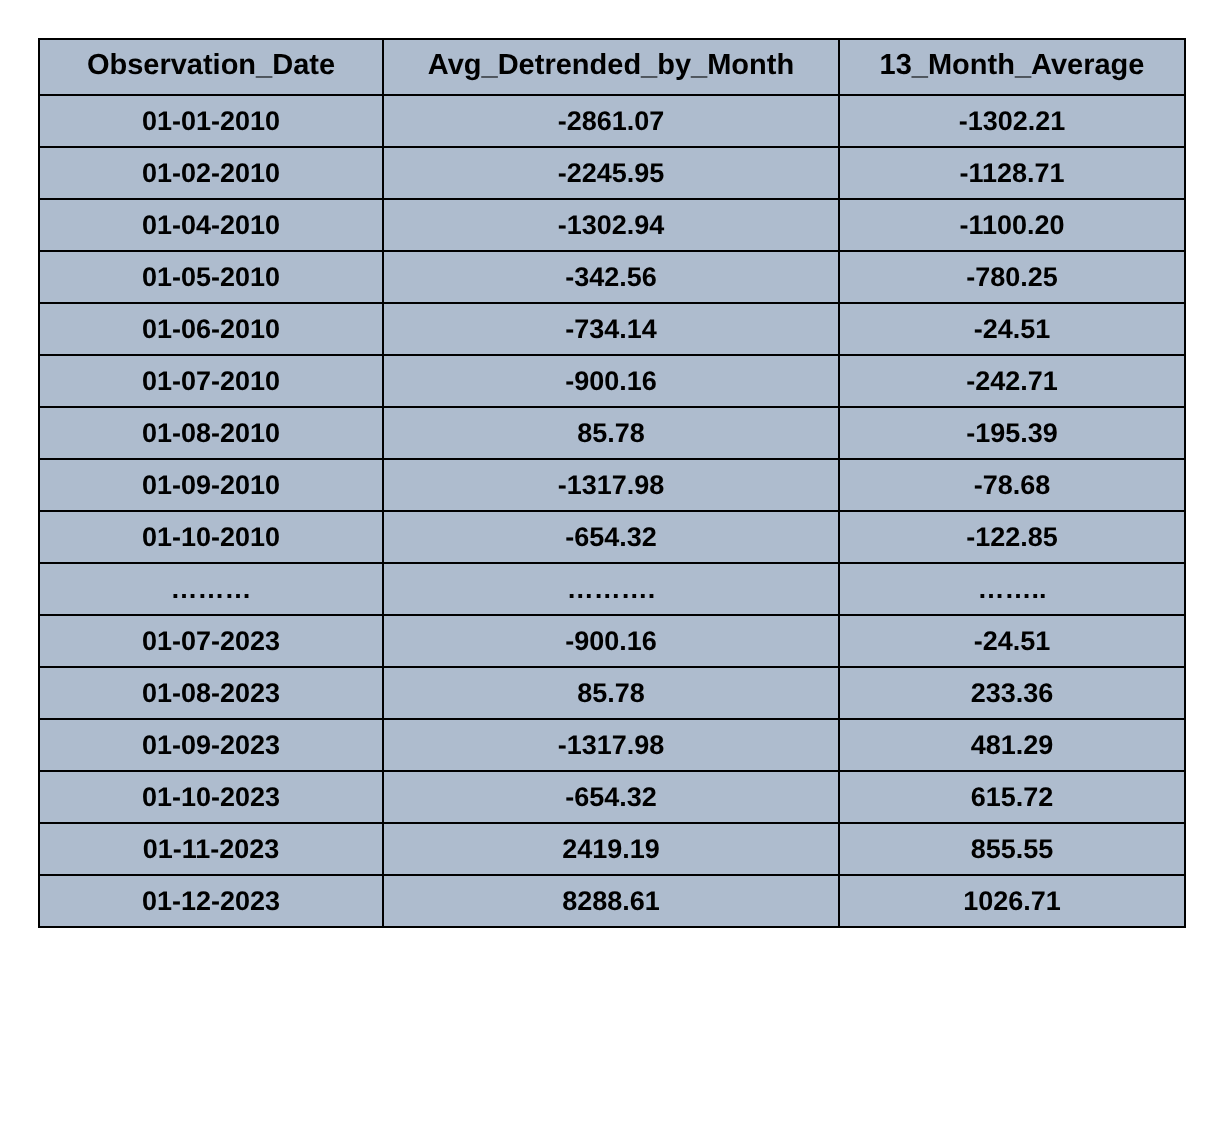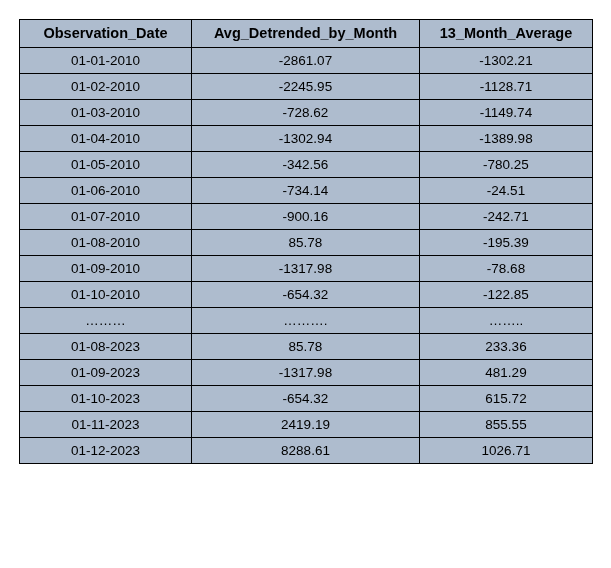--- a/index.html
+++ b/index.html
@@ -37,21 +37,21 @@
     white-space: nowrap;
   }
   table.data-table th {
     font-size: 14.5px;
     font-weight: bold;
     height: 27px;
     line-height: 27px;
   }
   table.data-table td {
     font-size: 13.5px;
-    font-weight: normal;
+    font-weight: bold;
   }
   col.c0 { width: 172px; }
   col.c1 { width: 228px; }
   col.c2 { width: 173px; }
 </style>
 </head>
 <body>
 
 <div class="table-wrap">
   <table class="data-table">
@@ -72,28 +72,23 @@
           <td>01-01-2010</td>
           <td>-2861.07</td>
           <td>-1302.21</td>
         </tr>
         <tr>
           <td>01-02-2010</td>
           <td>-2245.95</td>
           <td>-1128.71</td>
         </tr>
         <tr>
-          <td>01-03-2010</td>
-          <td>-728.62</td>
-          <td>-1149.74</td>
-        </tr>
-        <tr>
           <td>01-04-2010</td>
           <td>-1302.94</td>
-          <td>-1389.98</td>
+          <td>-1100.20</td>
         </tr>
         <tr>
           <td>01-05-2010</td>
           <td>-342.56</td>
           <td>-780.25</td>
         </tr>
         <tr>
           <td>01-06-2010</td>
           <td>-734.14</td>
           <td>-24.51</td>
@@ -117,20 +112,25 @@
           <td>01-10-2010</td>
           <td>-654.32</td>
           <td>-122.85</td>
         </tr>
         <tr>
           <td>………</td>
           <td>……….</td>
           <td>……..</td>
         </tr>
         <tr>
+          <td>01-07-2023</td>
+          <td>-900.16</td>
+          <td>-24.51</td>
+        </tr>
+        <tr>
           <td>01-08-2023</td>
           <td>85.78</td>
           <td>233.36</td>
         </tr>
         <tr>
           <td>01-09-2023</td>
           <td>-1317.98</td>
           <td>481.29</td>
         </tr>
         <tr>

